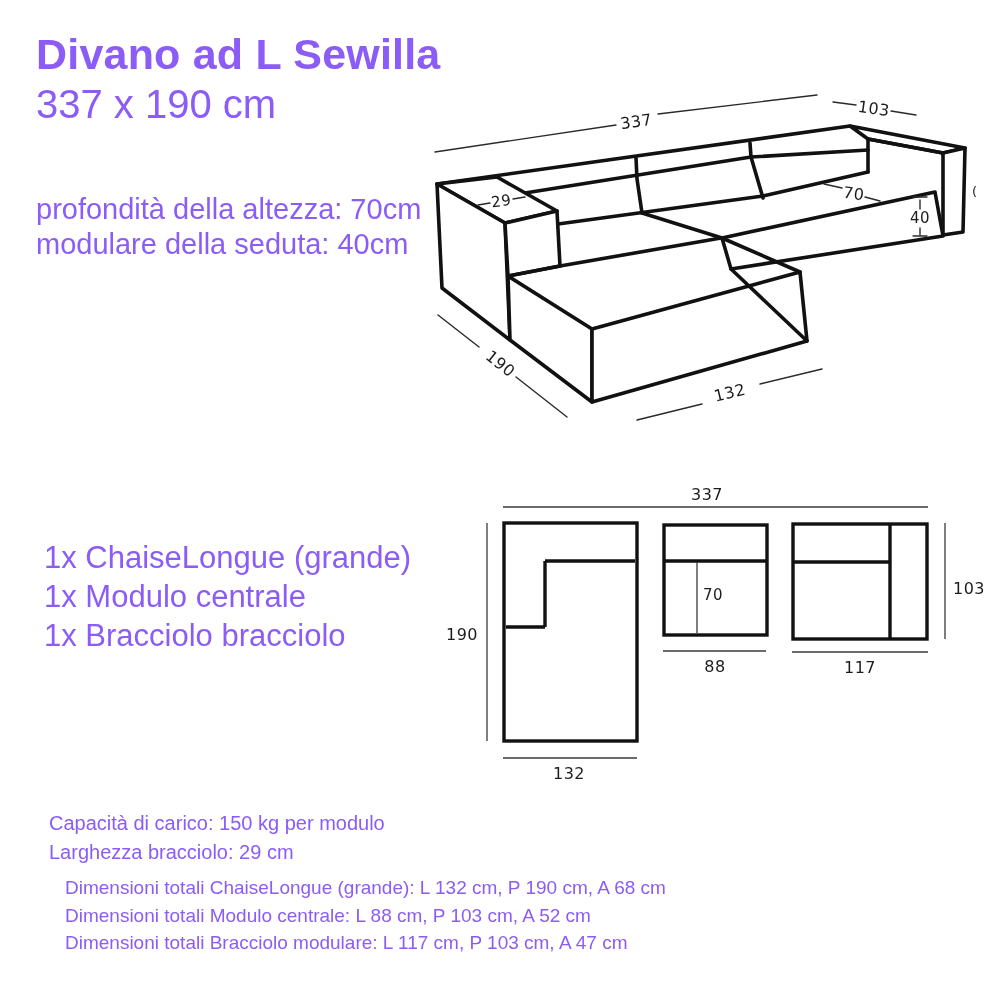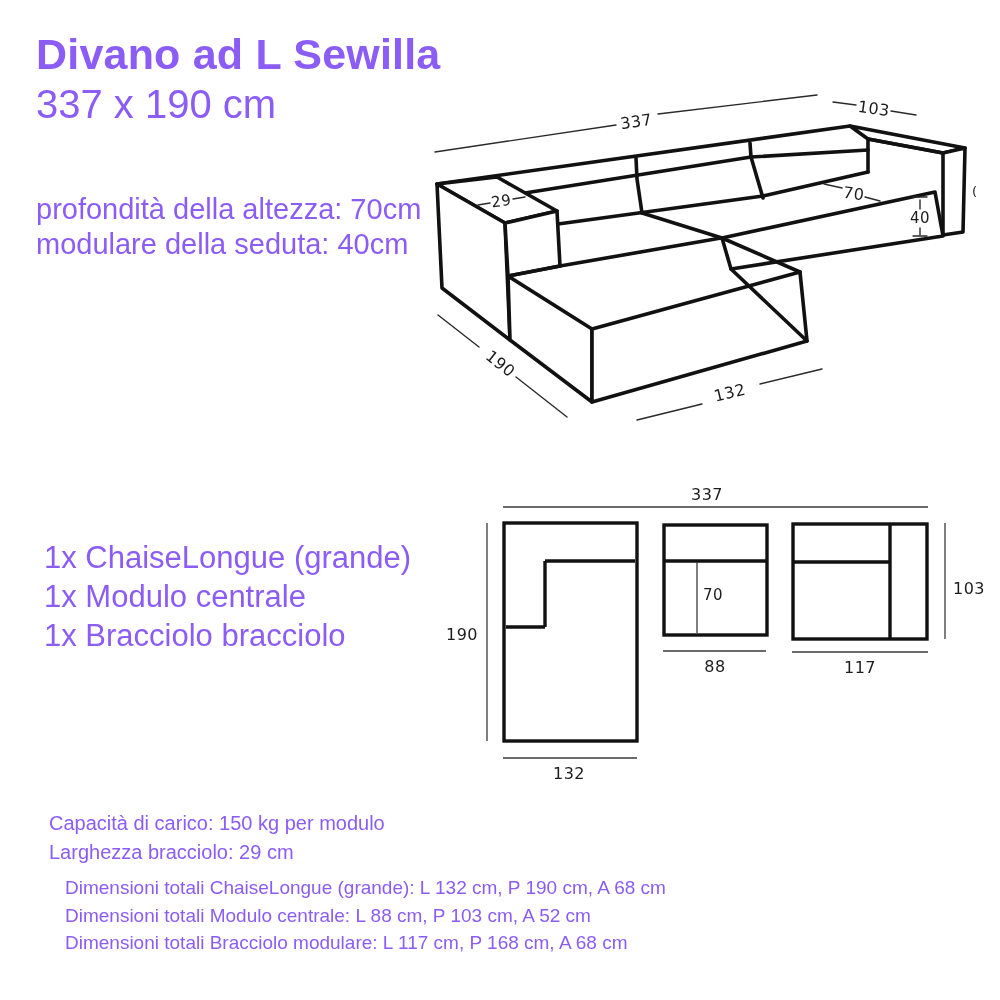--- a/index.html
+++ b/index.html
@@ -41,21 +41,21 @@
     <div>1x Bracciolo bracciolo</div>
   </div>
 
   <div class="abs" id="footer-a">
     <div>Capacità di carico: 150 kg per modulo</div>
     <div>Larghezza bracciolo: 29 cm</div>
   </div>
   <div class="abs" id="footer-b">
     <div>Dimensioni totali ChaiseLongue (grande): L 132 cm, P 190 cm, A 68 cm</div>
     <div>Dimensioni totali Modulo centrale: L 88 cm, P 103 cm, A 52 cm</div>
-    <div>Dimensioni totali Bracciolo modulare: L 117 cm, P 168 cm, A 68 cm</div>
+    <div>Dimensioni totali Bracciolo modulare: L 117 cm, P 103 cm, A 47 cm</div>
   </div>
 
   <svg class="abs" style="left:0;top:0;" width="1000" height="1000" viewBox="0 0 1000 1000">
 
     <g>
 
       <path class="sofaline" d="M437,184 L850,126"></path>
       <path class="sofaline" d="M525,193 L751,157 L868,150"></path>
       <path class="sofaline" d="M558,224 L763,196 L868,172"></path>
       <path class="sofaline" d="M636,158 L637,179 L642,213"></path>

